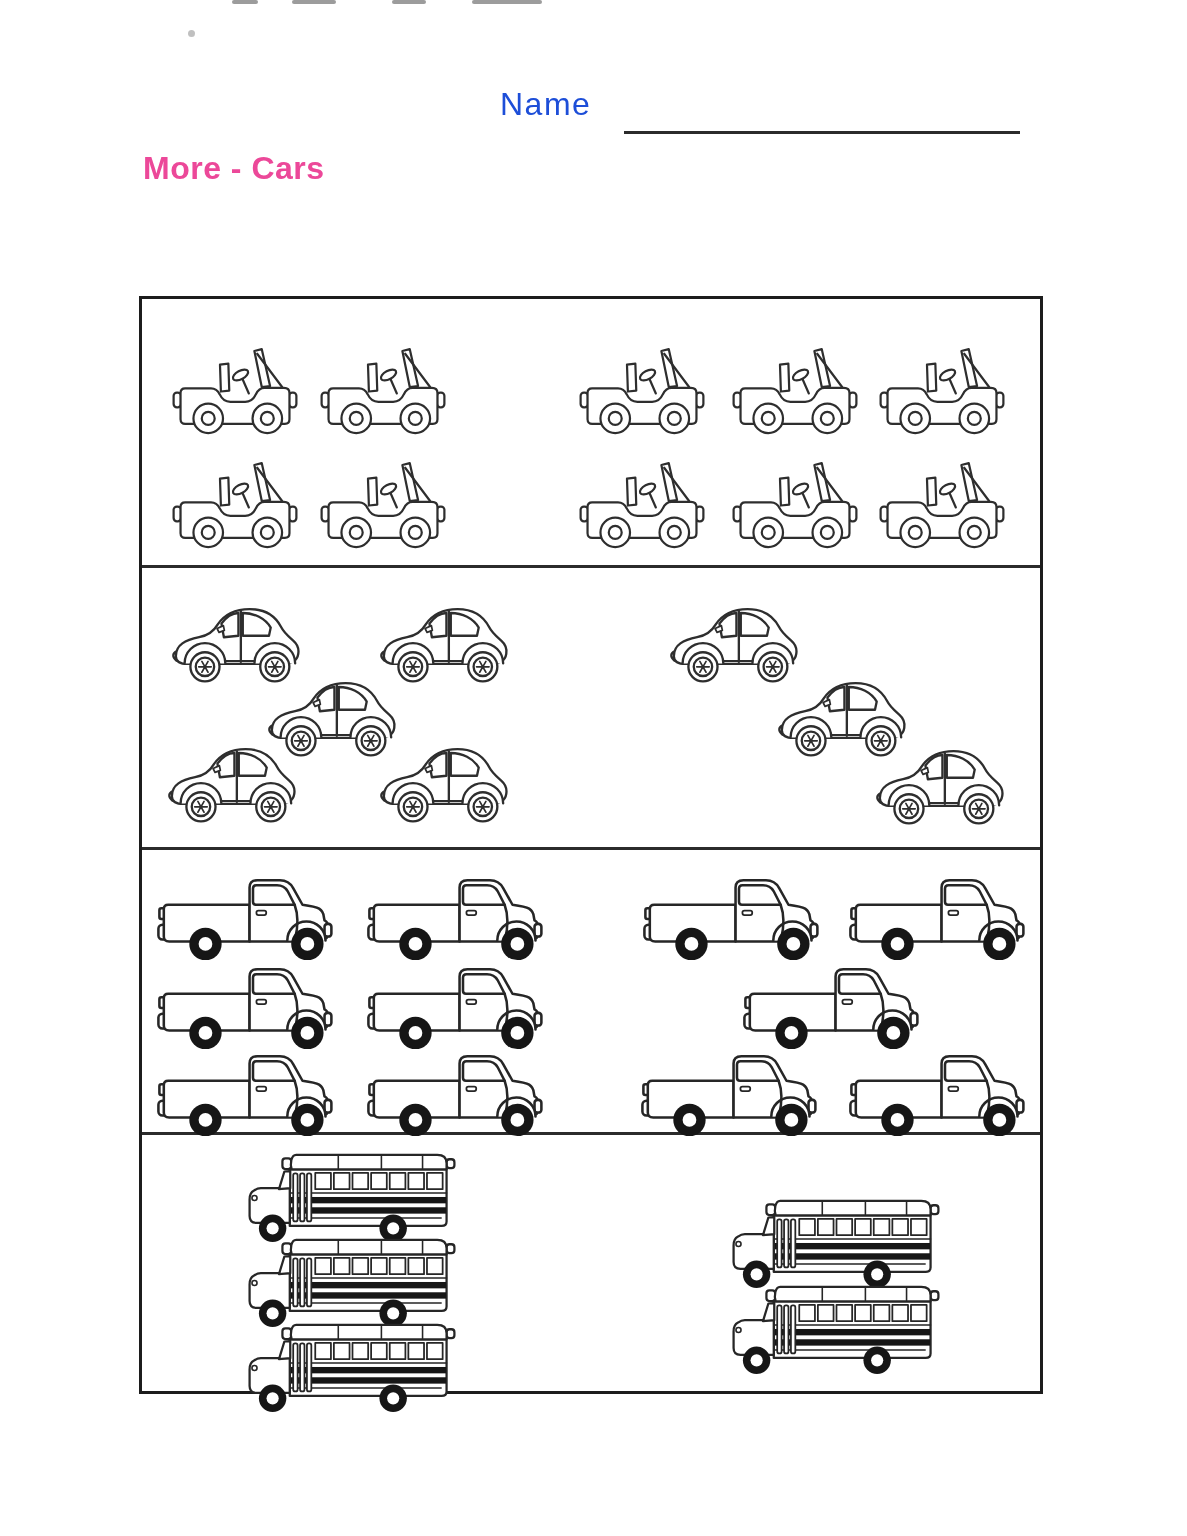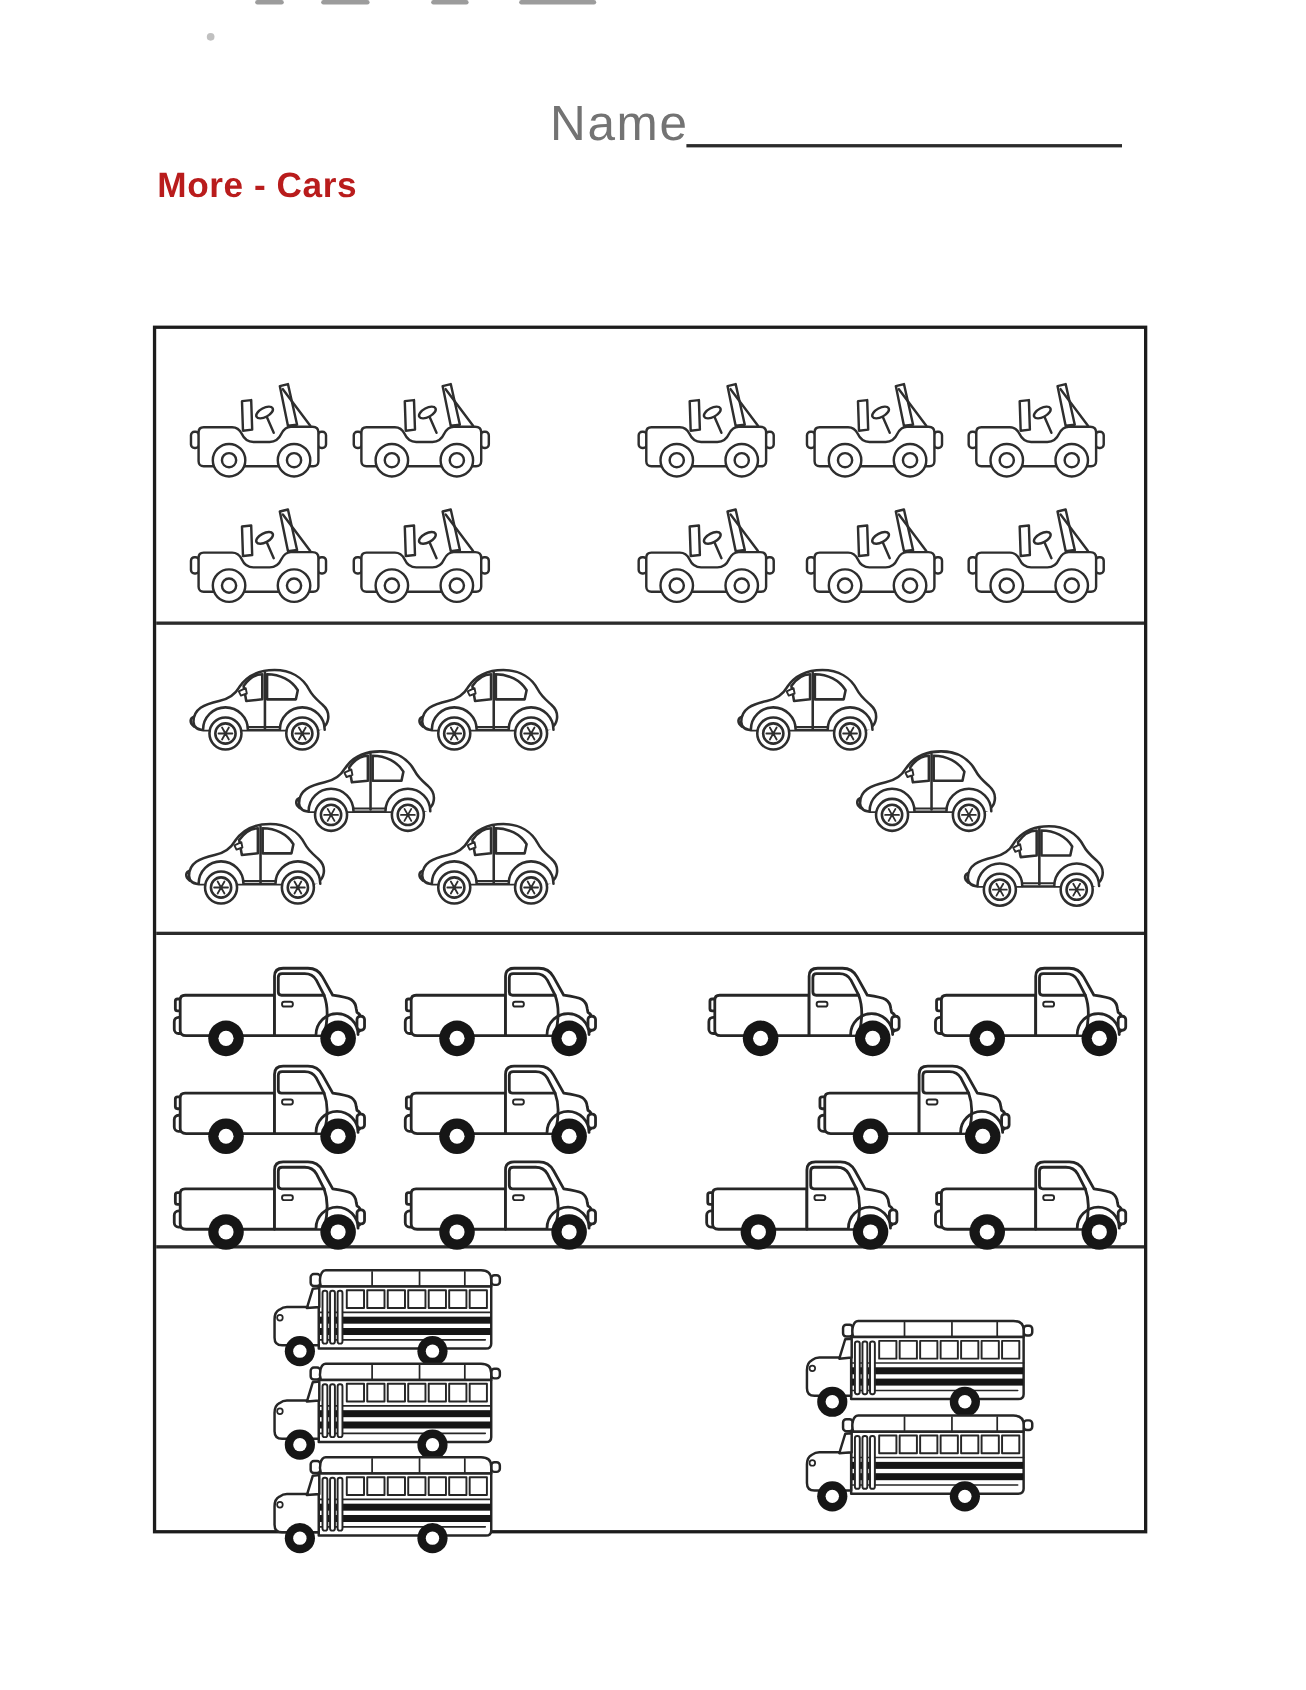--- a/index.html
+++ b/index.html
@@ -14,29 +14,29 @@
   
   .scan-marks span{position:absolute;top:0;height:4px;background:#4a4a4a;opacity:.55;border-radius:2px;}
   .scan-marks span:nth-child(1){left:232px;width:26px;}
   .scan-marks span:nth-child(2){left:292px;width:44px;}
   .scan-marks span:nth-child(3){left:392px;width:34px;}
   .scan-marks span:nth-child(4){left:472px;width:70px;}
   .scan-marks span:nth-child(5){left:188px;top:30px;width:7px;height:7px;border-radius:50%;opacity:.35;}
 
   .name-label{
     position:absolute;left:500px;top:86px;
-    font-size:45px;letter-spacing:1.5px;color:#737373;
+    font-size:32px;letter-spacing:1.5px;color:#1d4ed8;
   }
   .name-line{
     position:absolute;left:624px;top:131px;width:396px;height:0;
     border-top:3px solid #2b2b2b;
   }
   .ws-title{
     position:absolute;left:143px;top:150px;
-    font-size:32px;font-weight:bold;letter-spacing:.5px;color:#b91c1c;
+    font-size:32px;font-weight:bold;letter-spacing:.5px;color:#ec4899;
   }
   .instructions{
     position:absolute;left:143px;top:207px;
     font-size:30px;line-height:43px;color:#1b1b1b;
     white-space:pre-wrap;letter-spacing:.3px;
   }
 
   .ws-box{
     position:absolute;left:139px;top:296px;
     width:904px;height:1098px;

